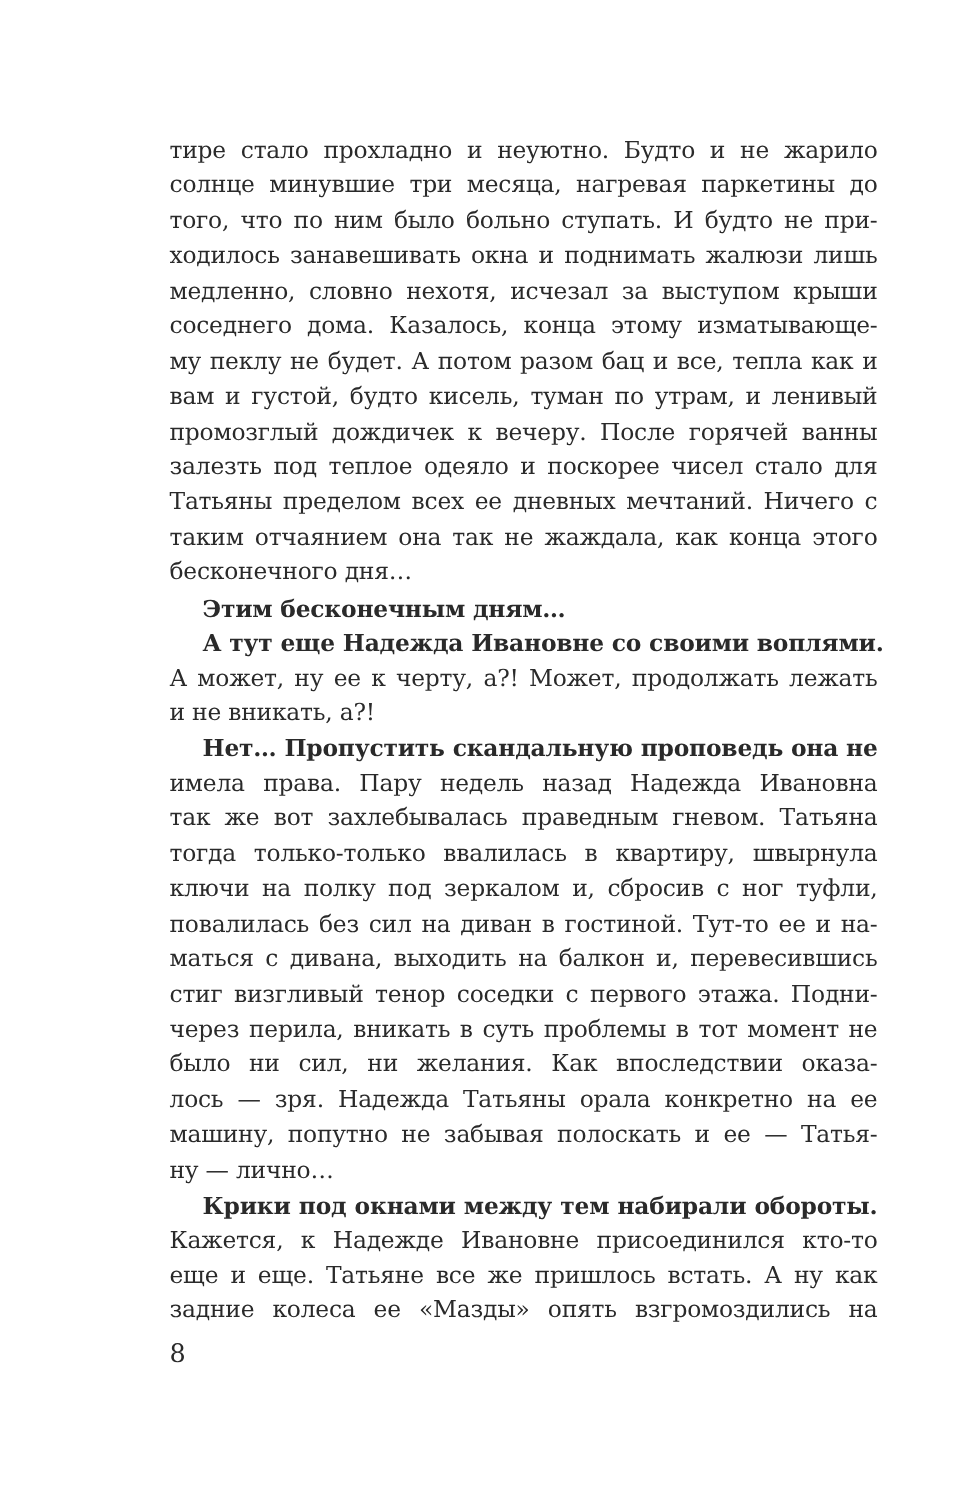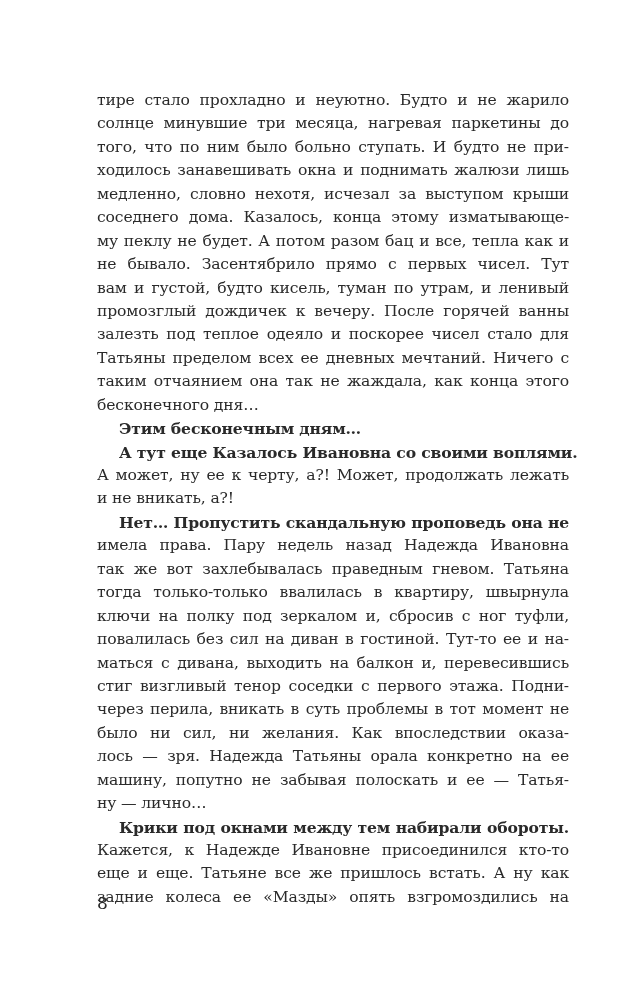--- a/index.html
+++ b/index.html
@@ -10,21 +10,21 @@
     body {
       width: 639px;
       height: 1000px;
       position: relative;
       overflow: hidden;
       font-family: "DejaVu Serif", "Liberation Serif", serif;
       color: #2a2a2a;
     }
     .page {
       position: absolute;
-      left: 0;
+      left: 16px;
       top: 0;
       width: 565px;
       height: 1000px;
     }
     .text-block {
       position: absolute;
       left: 97px;
       top: 89px;
       width: 472px;
     }
@@ -60,29 +60,28 @@
 
 <div class="page">
   <div class="text-block" id="text-block">
       <span class="line">тире стало прохладно и неуютно. Будто и не жарило</span>
       <span class="line">солнце минувшие три месяца, нагревая паркетины до</span>
       <span class="line">того, что по ним было больно ступать. И будто не при-</span>
       <span class="line">ходилось занавешивать окна и поднимать жалюзи лишь</span>
       <span class="line">медленно, словно нехотя, исчезал за выступом крыши</span>
       <span class="line">соседнего дома. Казалось, конца этому изматывающе-</span>
       <span class="line">му пеклу не будет. А потом разом бац и все, тепла как и</span>
-      <span class="line">не бывало. Засентябрило прямо с первых чисел. Тут</span>
       <span class="line">вам и густой, будто кисель, туман по утрам, и ленивый</span>
       <span class="line">промозглый дождичек к вечеру. После горячей ванны</span>
       <span class="line">залезть под теплое одеяло и поскорее чисел стало для</span>
       <span class="line">Татьяны пределом всех ее дневных мечтаний. Ничего с</span>
       <span class="line">таким отчаянием она так не жаждала, как конца этого</span>
       <span class="line last">бесконечного дня…</span>
       <span class="line indent last">Этим бесконечным дням…</span>
-      <span class="line indent">А тут еще Казалось Ивановна со своими воплями.</span>
+      <span class="line indent">А тут еще Надежда Ивановне со своими воплями.</span>
       <span class="line">А может, ну ее к черту, а?! Может, продолжать лежать</span>
       <span class="line last">и не вникать, а?!</span>
       <span class="line indent">Нет… Пропустить скандальную проповедь она не</span>
       <span class="line">имела права. Пару недель назад Надежда Ивановна</span>
       <span class="line">так же вот захлебывалась праведным гневом. Татьяна</span>
       <span class="line">тогда только-только ввалилась в квартиру, швырнула</span>
       <span class="line">ключи на полку под зеркалом и, сбросив с ног туфли,</span>
       <span class="line">повалилась без сил на диван в гостиной. Тут-то ее и на-</span>
       <span class="line">маться с дивана, выходить на балкон и, перевесившись</span>
       <span class="line">стиг визгливый тенор соседки с первого этажа. Подни-</span>

